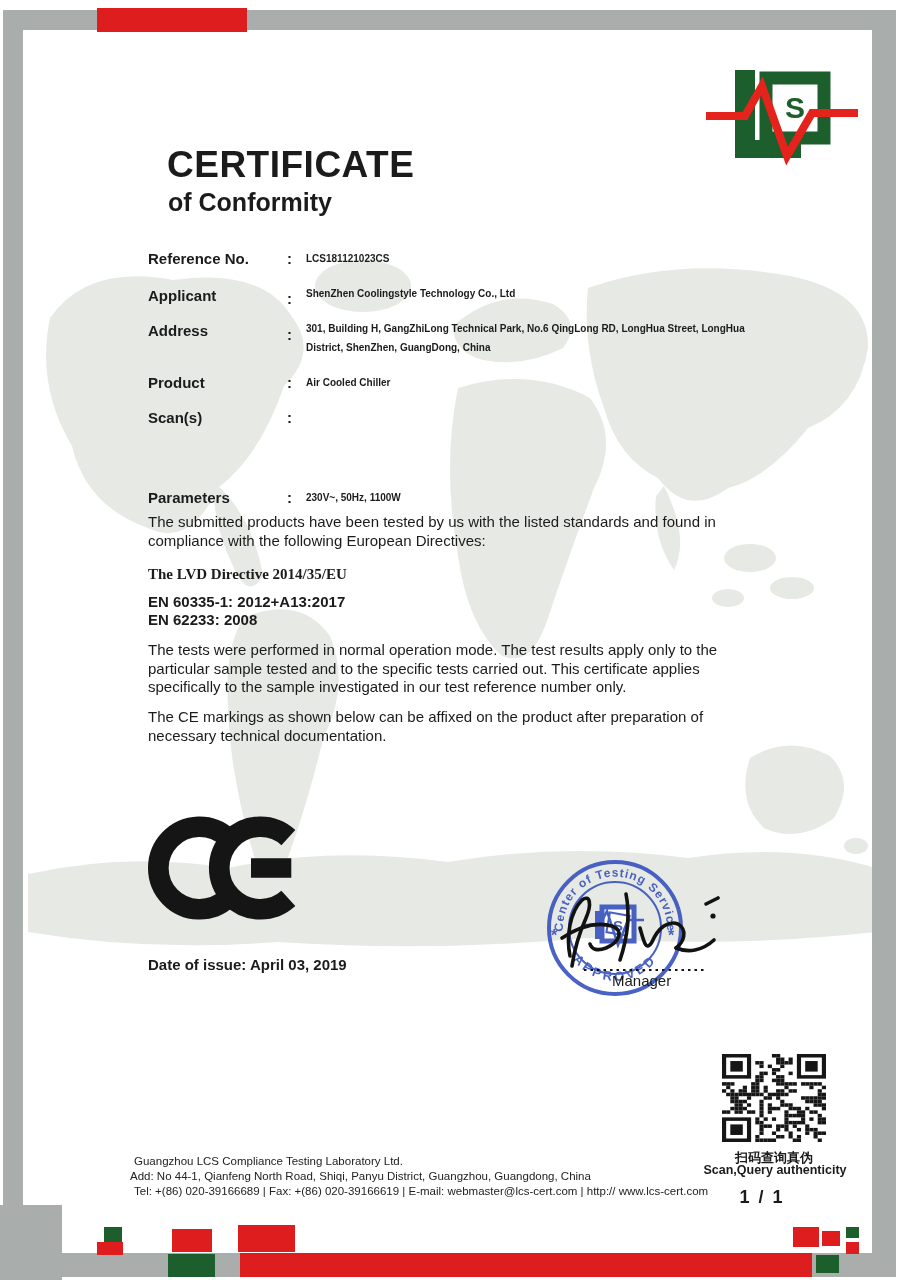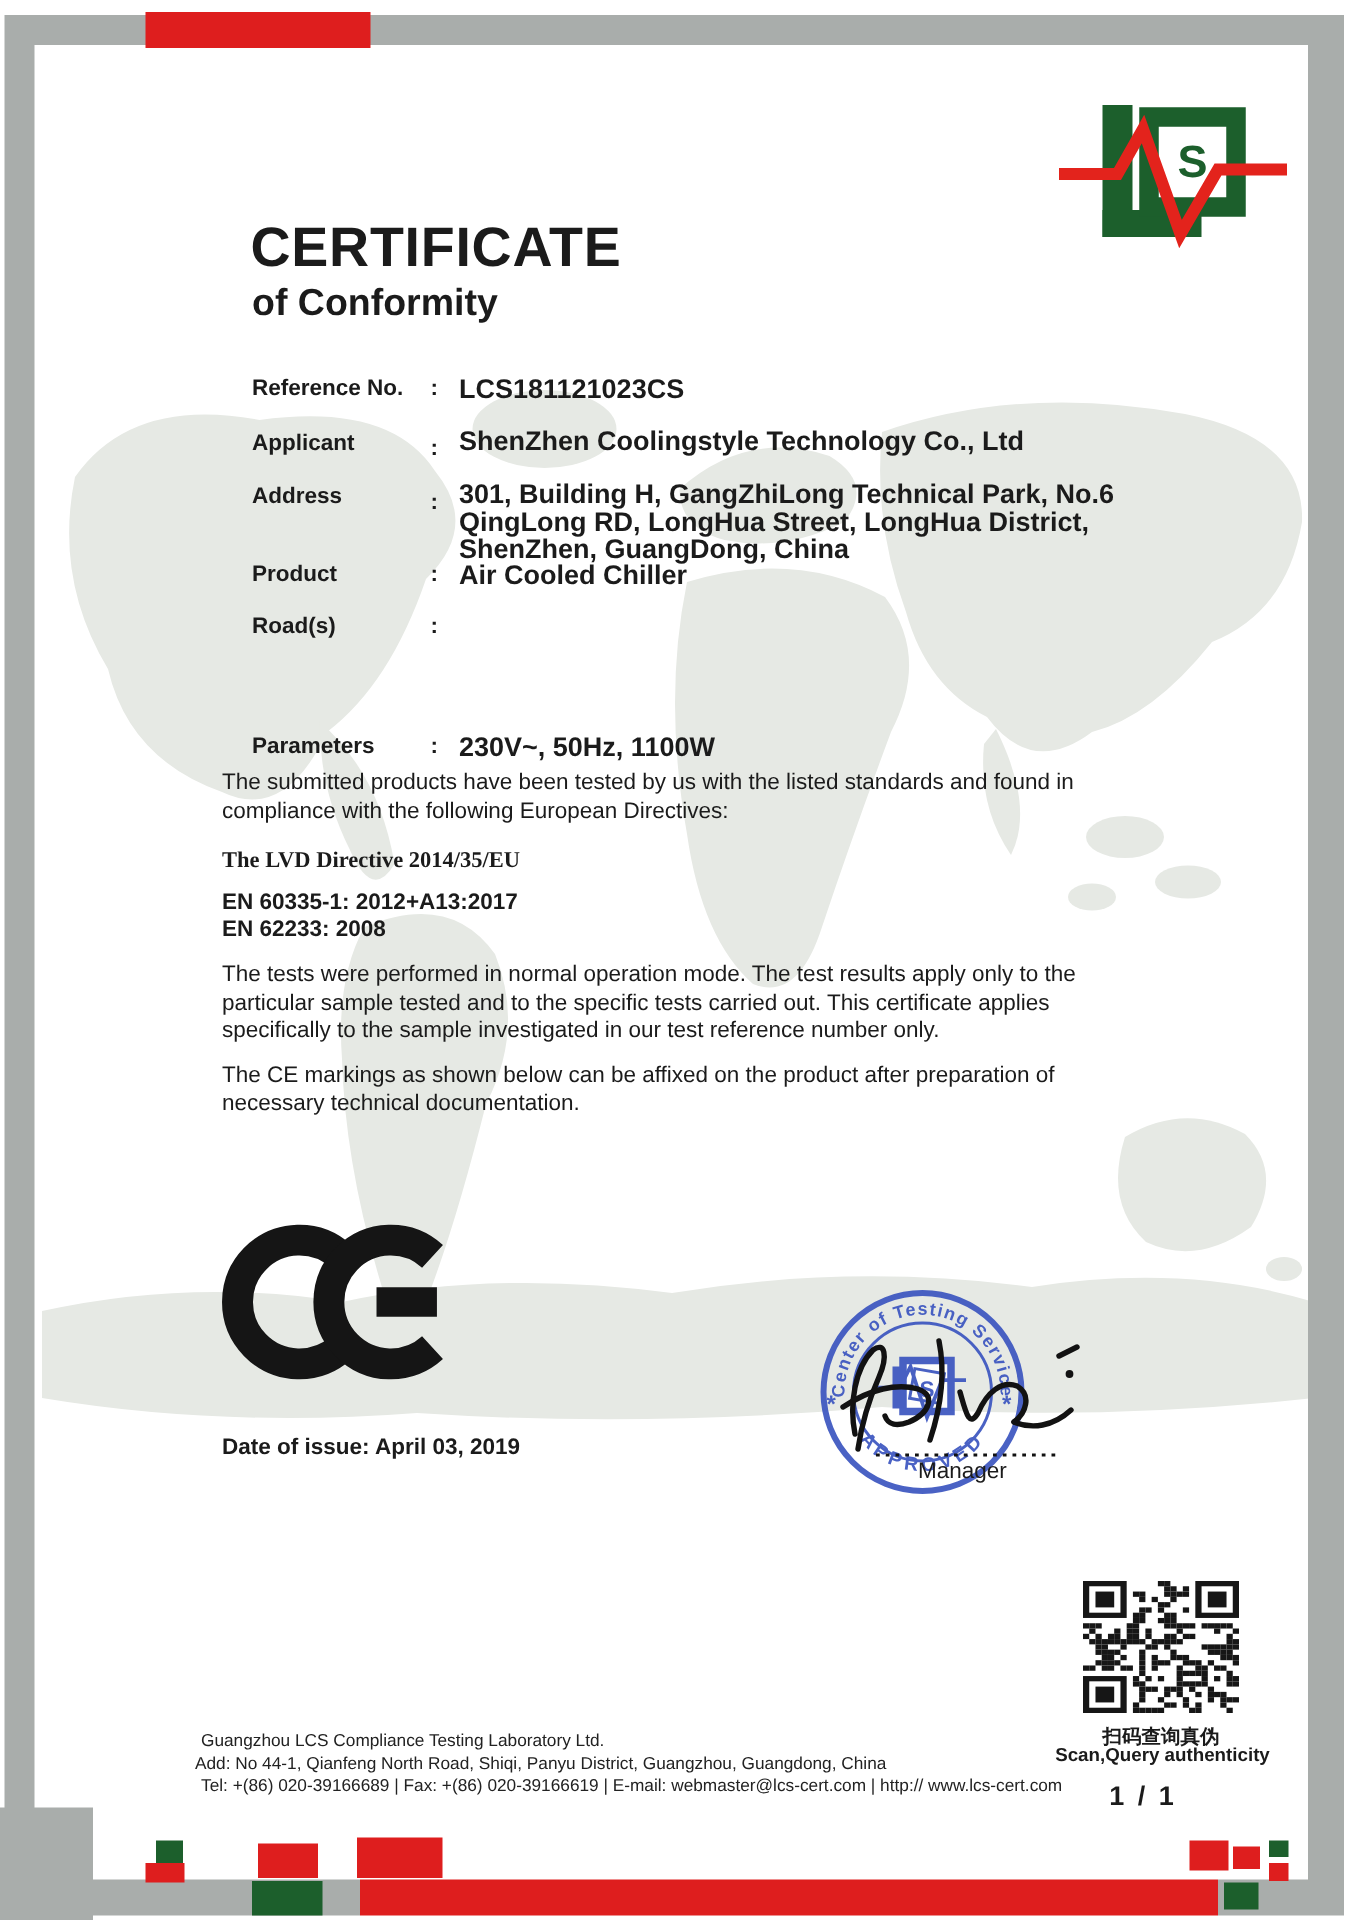--- a/index.html
+++ b/index.html
@@ -7,23 +7,23 @@
          font-family:"Liberation Sans",sans-serif;color:#1b1b1b;}
   .abs{position:absolute;}
   
   .gray{background:#a9adab;}
   .red{background:#de1e1e;}
   .green{background:#1c5f2c;}
   .z1{z-index:1;} .z2{z-index:2;} .z3{z-index:3;} .z4{z-index:4;}
   
   .title{font-size:37px;font-weight:bold;letter-spacing:.5px;}
   .subtitle{font-size:25px;font-weight:bold;}
-  .lbl{font-size:15px;font-weight:bold;width:135px;margin-left:20px;}
+  .lbl{font-size:15px;font-weight:bold;width:135px;}
   .sep{font-size:15px;font-weight:bold;}
-  .val{font-size:18px;font-weight:bold;width:468px;line-height:18.5px;}
+  .val{font-size:10px;font-weight:bold;width:468px;line-height:18.5px;}
   .body{font-size:15px;line-height:18.5px;width:598px;}
   .bold{font-weight:bold;}
   .footer{font-size:11.5px;line-height:14.5px;color:#222;}
   .qrcap-zh{font-size:13px;font-weight:bold;text-align:center;}
   .qrcap-en{font-size:12.5px;font-weight:bold;text-align:center;}
   .pagenum{font-size:18px;font-weight:bold;letter-spacing:2px;text-align:center;}
   svg text{font-family:"Liberation Sans",sans-serif;}
   .stamp-wrap{opacity:.92;}
 </style>
 </head>
@@ -92,21 +92,21 @@
   <div class="abs z3 val" style="left:306px;top:285px;">ShenZhen Coolingstyle Technology Co., Ltd</div>
 
   <div class="abs z3 lbl" style="left:148px;top:322px;">Address</div>
   <div class="abs z3 sep" style="left:287px;top:326px;">:</div>
   <div class="abs z3 val" style="left:306px;top:320px;">301, Building H, GangZhiLong Technical Park, No.6 QingLong RD, LongHua Street, LongHua District, ShenZhen, GuangDong, China</div>
 
   <div class="abs z3 lbl" style="left:148px;top:374px;">Product</div>
   <div class="abs z3 sep" style="left:287px;top:374px;">:</div>
   <div class="abs z3 val" style="left:306px;top:374px;">Air Cooled Chiller</div>
 
-  <div class="abs z3 lbl" style="left:148px;top:409px;">Road(s)</div>
+  <div class="abs z3 lbl" style="left:148px;top:409px;">Scan(s)</div>
   <div class="abs z3 sep" style="left:287px;top:409px;">:</div>
 
   <div class="abs z3 lbl" style="left:148px;top:489px;">Parameters</div>
   <div class="abs z3 sep" style="left:287px;top:489px;">:</div>
   <div class="abs z3 val" style="left:306px;top:489px;">230V~, 50Hz, 1100W</div>
 
   <div class="abs z3 body" style="left:148px;top:513px;">The submitted products have been tested by us with the listed standards and found in compliance with the following European Directives:</div>
   <div class="abs z3 body bold" style="left:148px;top:565px;font-family:Liberation Serif, serif;">The LVD Directive 2014/35/EU</div>
   <div class="abs z3 body bold" style="left:148px;top:593px;">EN 60335-1: 2012+A13:2017</div>
   <div class="abs z3 body bold" style="left:148px;top:611px;">EN 62233: 2008</div>

